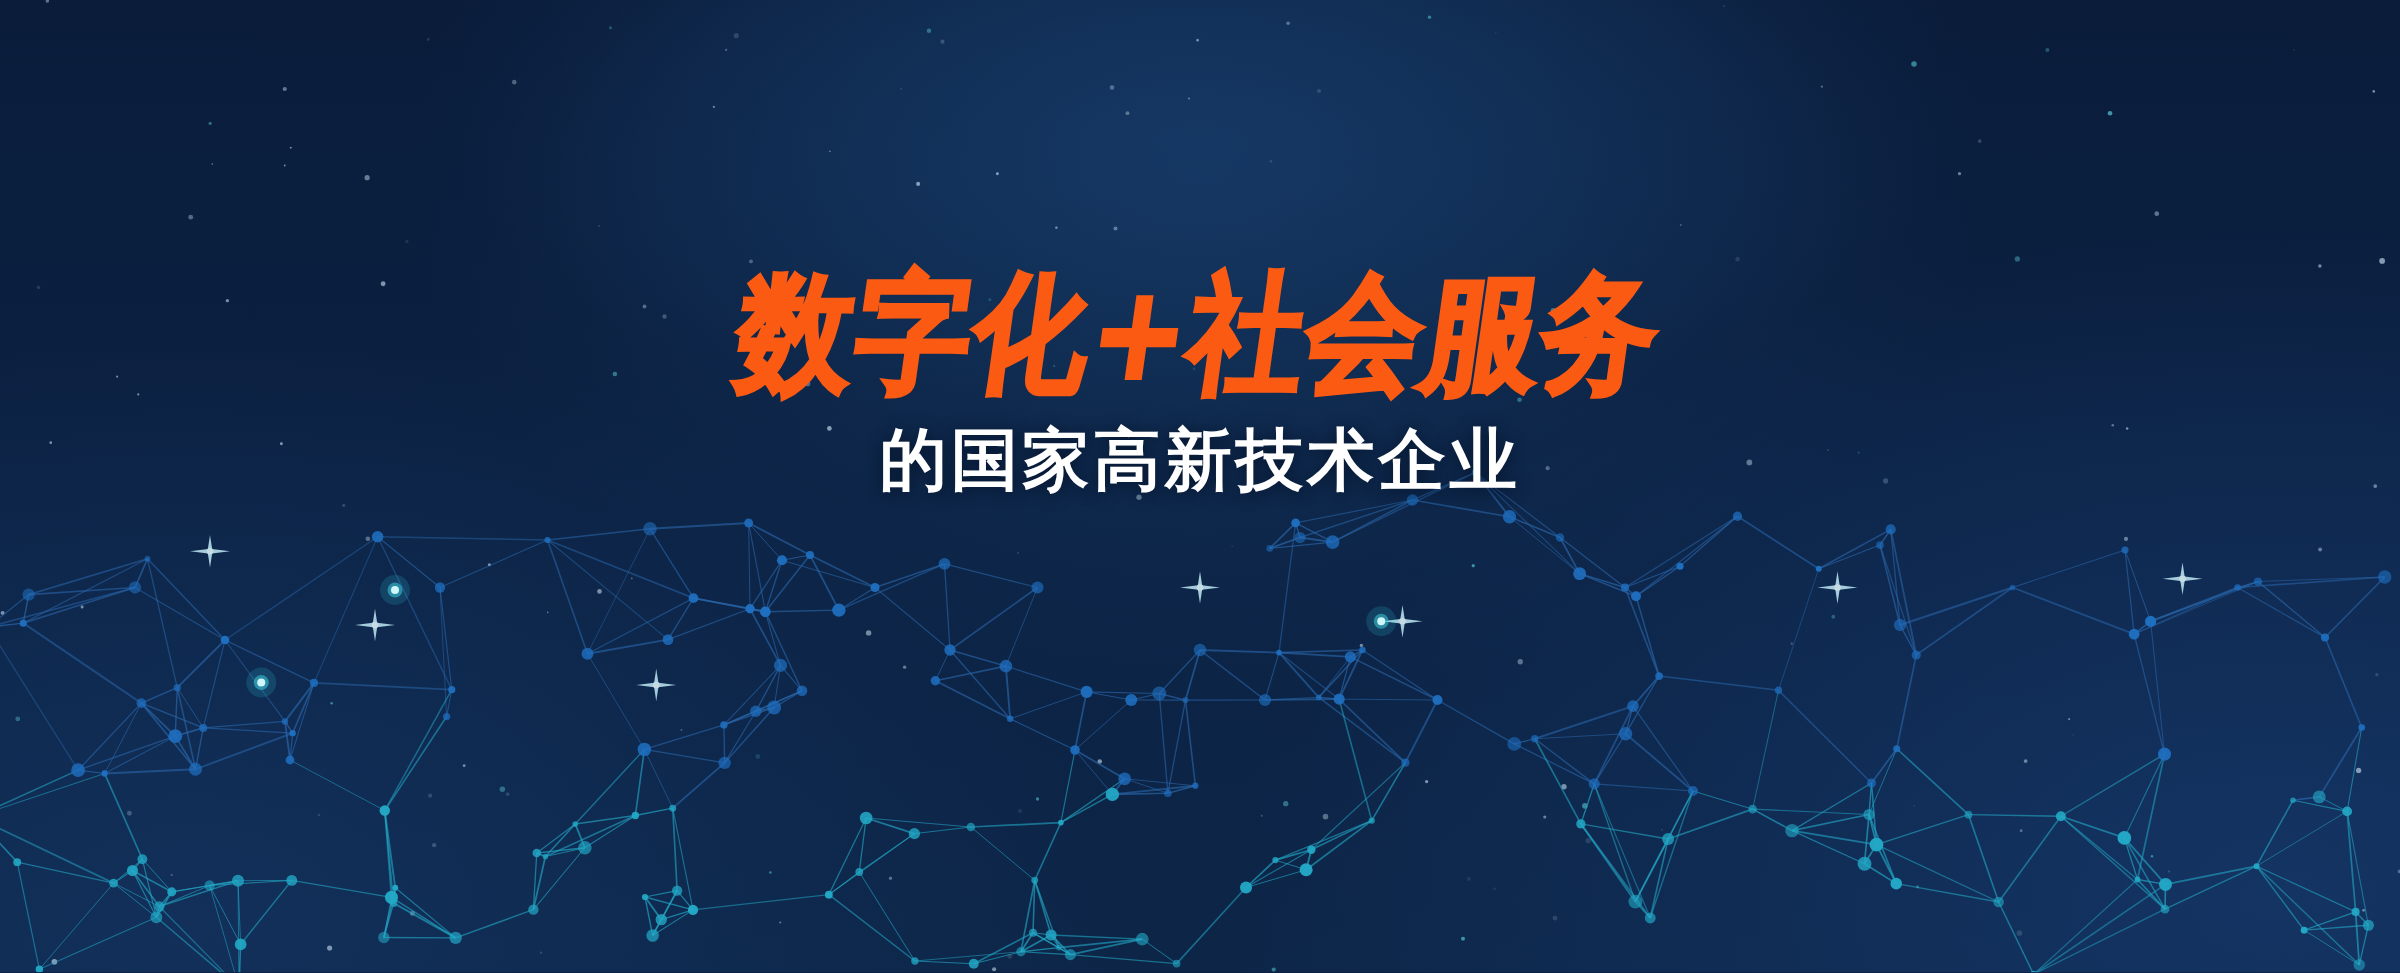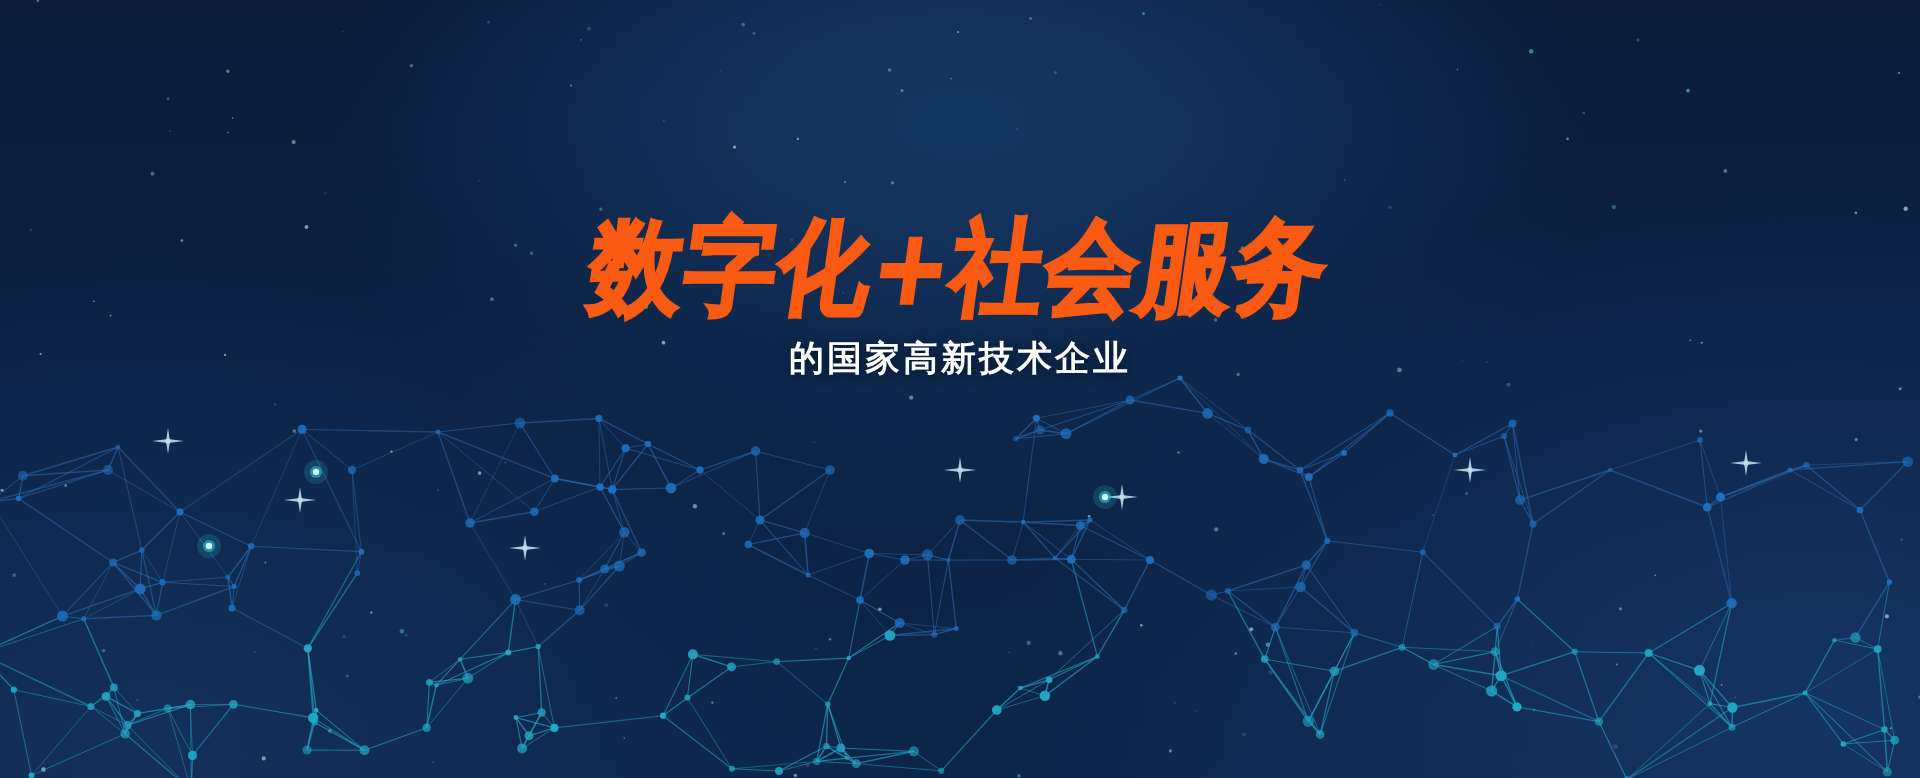--- a/index.html
+++ b/index.html
@@ -41,21 +41,21 @@
     transform:skewX(-8deg) scaleY(1.12);
     transform-origin:center center;
     white-space:nowrap;
     -webkit-text-stroke:3px #fb5a13;
     text-shadow:0 0 1px #fb5a13;
   }
   #subhead{
     margin-top:26px;
     font-family:"DejaVu Serif","Liberation Serif",serif;
     font-weight:700;
-    font-size:35px;
+    font-size:54px;
     line-height:1.0;
     letter-spacing:3px;
     color:#ffffff;
     white-space:nowrap;
     text-shadow:0 2px 12px rgba(5,18,40,.85);
   }
 </style>
 </head>
 <body>
 

